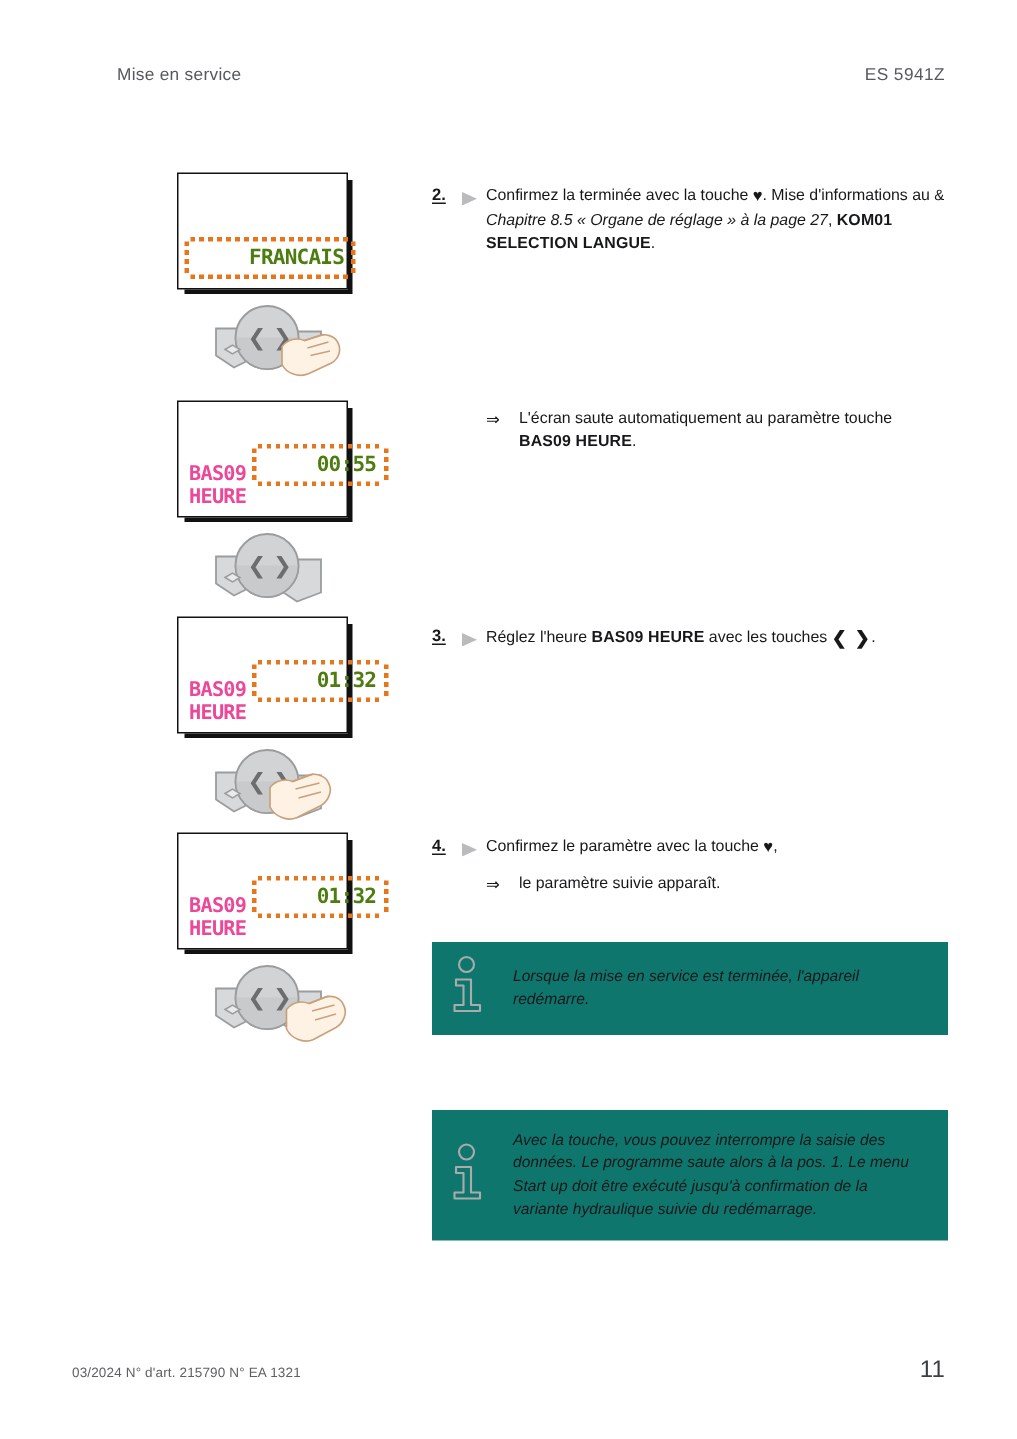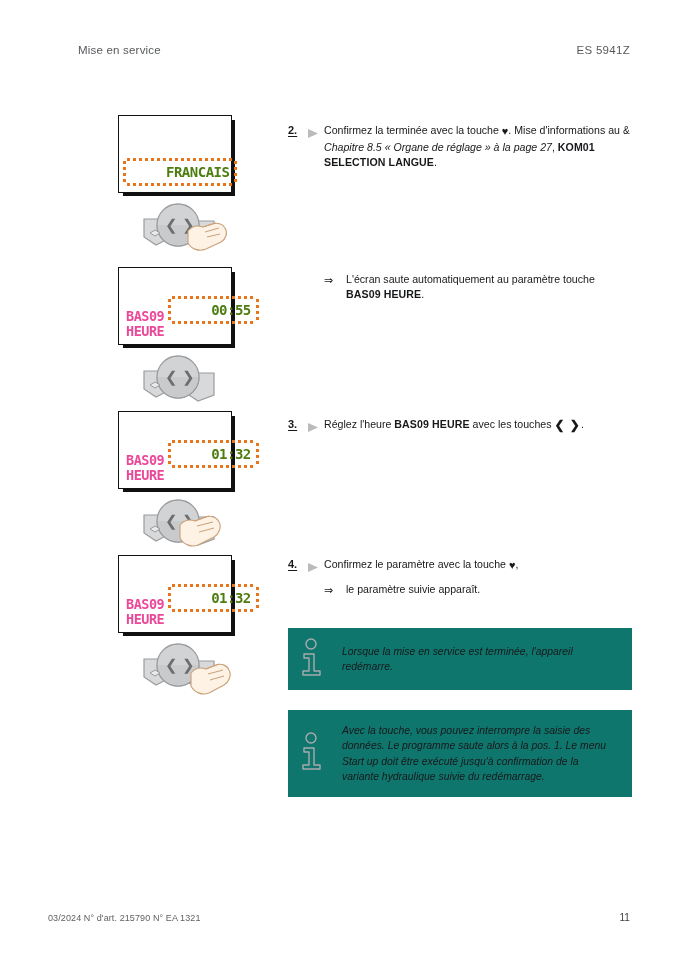--- a/index.html
+++ b/index.html
@@ -38,21 +38,21 @@
     bottom: 36px;
     left: 48px;
     right: 48px;
     display: flex;
     justify-content: space-between;
     align-items: baseline;
     font-size: 9px;
     color: #5d5f62;
     letter-spacing: .1px;
   }
-  .footer-page { font-size: 10px; color: #3c3e41; }
+  .footer-page { font-size: 16px; color: #3c3e41; }
 
   
   .content {
     position: absolute;
     top: 115px;
     left: 0;
     width: 678px;
   }
   .row {
     position: absolute;
@@ -417,21 +417,21 @@
   <div class="note" style="top:513px; height:62px;">
     <span class="note-icon">
       <svg width="26" height="42" viewBox="0 0 26 42">
         <circle cx="11" cy="7" r="5" fill="none" stroke="#a9abad" stroke-width="1.4"></circle>
         <path d="M4 17 L14 17 L14 34 L20 34 L20 38 L3 38 L3 34 L9 34 L9 21 L4 21 Z" fill="none" stroke="#a9abad" stroke-width="1.4" stroke-linejoin="round"></path>
       </svg>
     </span>
     <span class="note-text">Lorsque la mise en service est terminée, l'appareil redémarre.</span>
   </div>
 
-  <div class="note" style="top:595px; height:87px;">
+  <div class="note" style="top:625px; height:87px;">
     <span class="note-icon">
       <svg width="26" height="42" viewBox="0 0 26 42">
         <circle cx="11" cy="7" r="5" fill="none" stroke="#a9abad" stroke-width="1.4"></circle>
         <path d="M4 17 L14 17 L14 34 L20 34 L20 38 L3 38 L3 34 L9 34 L9 21 L4 21 Z" fill="none" stroke="#a9abad" stroke-width="1.4" stroke-linejoin="round"></path>
       </svg>
     </span>
     <span class="note-text">Avec la touche, vous pouvez interrompre la saisie des données. Le programme saute alors à la pos. 1. Le menu Start up doit être exécuté jusqu'à confirmation de la variante hydraulique suivie du redémarrage.</span>
   </div>
 
 </div>

